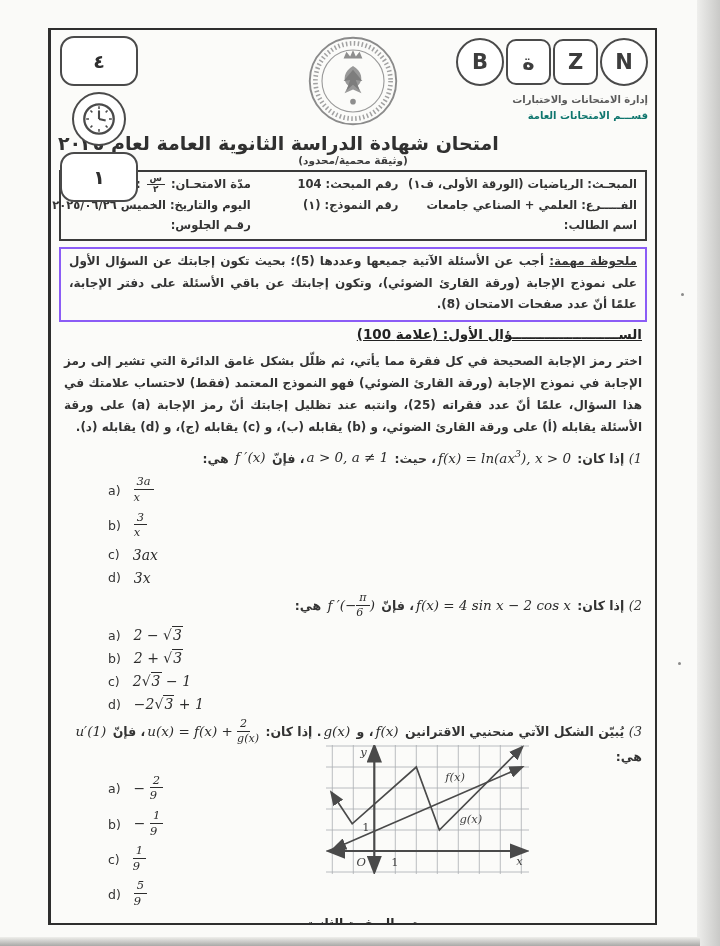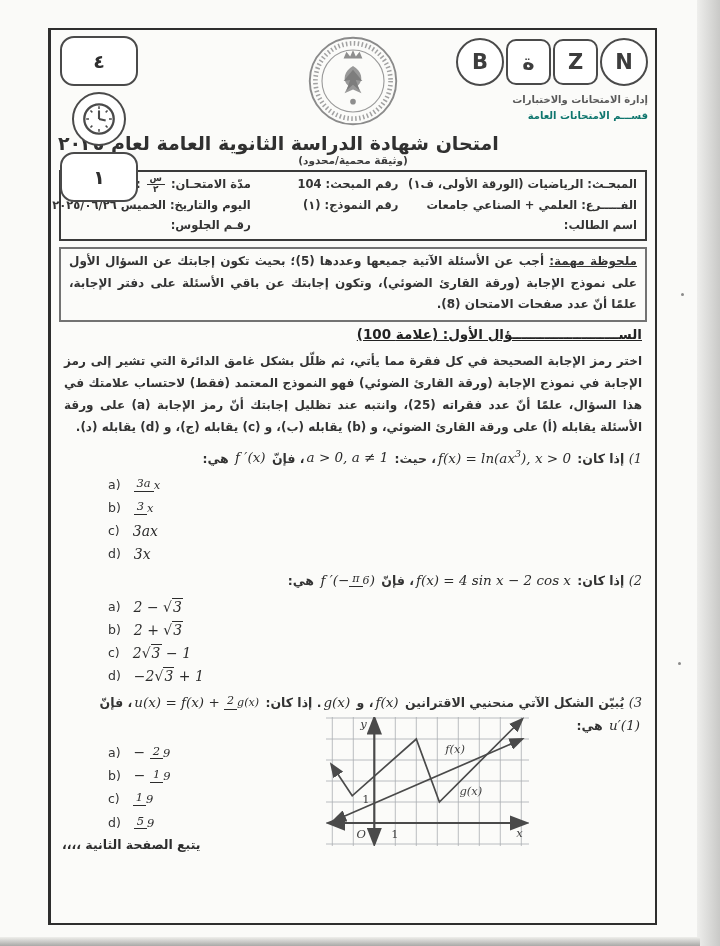--- a/index.html
+++ b/index.html
@@ -24,43 +24,43 @@
   .dept{margin-top:6px;font-size:10px;font-weight:bold;color:#5a5a5a;direction:rtl;line-height:1.55}
   .dept .l2{color:#0f766e}
   .title{text-align:left;font-size:19px;font-weight:bold;color:#303030;margin-top:1px;letter-spacing:-0.2px}
   .subtitle{text-align:center;font-size:10.5px;font-weight:bold;color:#3c3c3c}
   
   .meta{border:2px solid #3a3a3a;margin:4px 1px 0;padding:2px 8px 4px;direction:rtl;display:grid;grid-template-columns:42% 26% 32%;font-size:11.5px;font-weight:bold;color:#333;line-height:1.75}
   .meta div{white-space:nowrap}
   .stack{display:inline-block;text-align:center;font-size:9px;vertical-align:middle;line-height:1.1;margin:0 2px}
   .stack .u{display:block;border-bottom:1px solid #333;padding:0 3px}
   
-  .note{border:2px solid #737373;margin:6px 1px 0;padding:2px 8px 4px;direction:rtl;font-size:12px;font-weight:bold;color:#333;line-height:1.8;text-align:justify}
+  .note{border:2px solid #8b5cf6;margin:6px 1px 0;padding:2px 8px 4px;direction:rtl;font-size:12px;font-weight:bold;color:#333;line-height:1.8;text-align:justify}
   .note .nt{text-decoration:underline}
   .section-title{direction:rtl;margin:4px 6px 8px;font-size:13.5px;font-weight:bold;color:#222}
   .section-title span{text-decoration:underline}
   .instructions{direction:rtl;margin:3px 6px 0;font-size:12px;font-weight:bold;color:#333;line-height:1.85;text-align:justify}
   
   .questions{padding:0 6px}
   .question{margin-top:7px;position:relative}
   .q-header{direction:rtl;text-align:right;font-size:12.5px;font-weight:bold;color:#333;line-height:1.7}
   .q-num{font-family:"DejaVu Serif",serif;font-style:italic;font-size:13px;font-weight:normal}
   .math{font-family:"DejaVu Serif",serif;font-style:italic;font-size:13.5px;font-weight:normal;color:#2c2c2c;direction:ltr;display:inline-block;padding:0 2px;unicode-bidi:isolate}
   .q-options{direction:ltr;margin:3px 0 0 44px}
   .opt{display:flex;align-items:center;margin:7px 0}
   .opt-label{font-size:12.5px;color:#333;margin-right:11px}
   .opt-math{font-size:14px}
-  .frac{display:inline-flex;align-items:flex-end;vertical-align:middle;line-height:1.1;font-size:0.82em;transform:translateY(-1px)}
+  .frac{display:inline-flex;flex-direction:column;align-items:flex-start;vertical-align:middle;line-height:1.1;font-size:0.82em;transform:translateY(-1px)}
   .frac .fn{border-bottom:1.2px solid #2c2c2c;padding:0 3px 1px}
   .frac .fd{padding-top:1px}
   sup{font-size:0.7em}
   .sqrt{white-space:nowrap}
   .rad{border-top:1.2px solid #2c2c2c;padding:0 1px}
   #graph{position:absolute;left:262px;top:26px}
-  .footer{direction:rtl;text-align:left;font-size:12.5px;font-weight:bold;margin:4px 4px 0;color:#2c2c2c}
+  .footer{direction:rtl;text-align:center;font-size:12.5px;font-weight:bold;margin:4px 4px 0;color:#2c2c2c}
 </style>
 </head>
 <body>
 
 <div class="paper"></div>
 <div class="scan-strip"></div>
 <div class="scan-bottom"></div>
 <div class="speck" style="left:681px;top:293px"></div>
 <div class="speck" style="left:678px;top:662px"></div>
 

